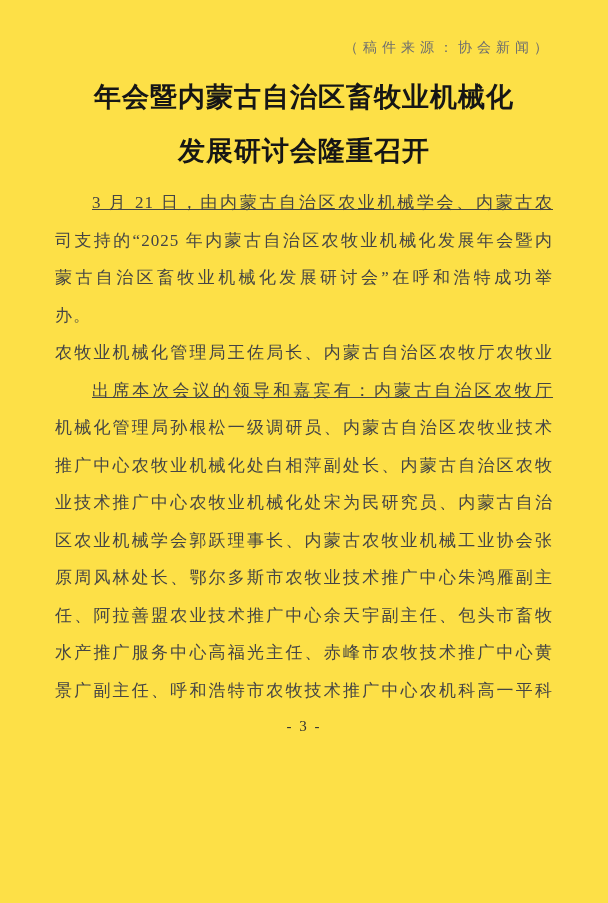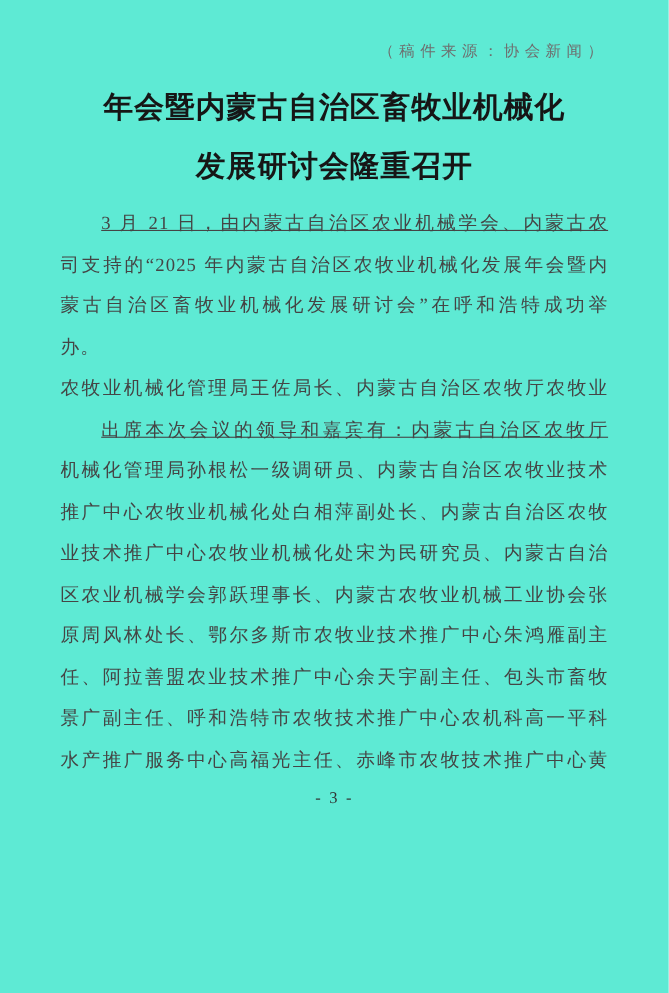--- a/index.html
+++ b/index.html
@@ -1,19 +1,19 @@
 <!DOCTYPE html>
 <html><head>
 <meta charset="utf-8">
 <style>
   html, body { margin: 0; padding: 0; background: #fff; }
   .page {
     width: 608px;
     height: 903px;
-    background: #5eead4;
+    background: #fde047;
     box-sizing: border-box;
     padding: 38px 55px 0 55px;
     font-family: "Liberation Serif", serif;
     position: relative;
     overflow: hidden;
   }
   .source-note {
     text-align: right;
     font-size: 14px;
     line-height: 20px;
@@ -79,21 +79,21 @@
 
     <div>
       <div class="body-line">农牧业机械化管理局王佐局长、内蒙古自治区农牧厅农牧业</div>
       <div class="body-line indent">出席本次会议的领导和嘉宾有：内蒙古自治区农牧厅</div>
       <div class="body-line">机械化管理局孙根松一级调研员、内蒙古自治区农牧业技术</div>
       <div class="body-line">推广中心农牧业机械化处白相萍副处长、内蒙古自治区农牧</div>
       <div class="body-line">业技术推广中心农牧业机械化处宋为民研究员、内蒙古自治</div>
       <div class="body-line">区农业机械学会郭跃理事长、内蒙古农牧业机械工业协会张</div>
       <div class="body-line">原周风林处长、鄂尔多斯市农牧业技术推广中心朱鸿雁副主</div>
       <div class="body-line">任、阿拉善盟农业技术推广中心余天宇副主任、包头市畜牧</div>
+      <div class="body-line">水产推广服务中心高福光主任、赤峰市农牧技术推广中心黄</div>
       <div class="body-line">景广副主任、呼和浩特市农牧技术推广中心农机科高一平科</div>
-      <div class="body-line">水产推广服务中心高福光主任、赤峰市农牧技术推广中心黄</div>
     </div>
 
   </div>
 
   <div class="page-number">- 3 -</div>
 
 </div>
 
 </body></html>

